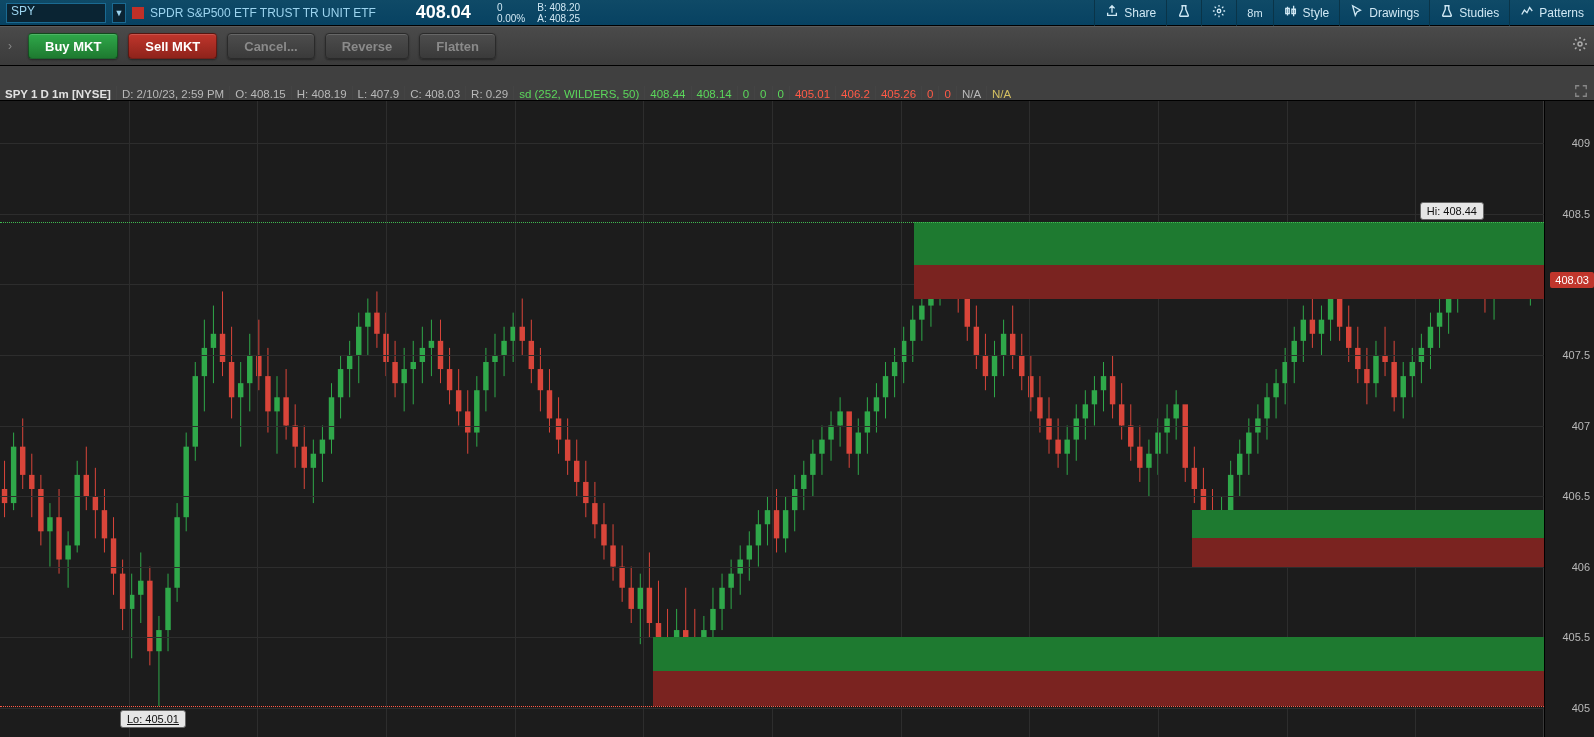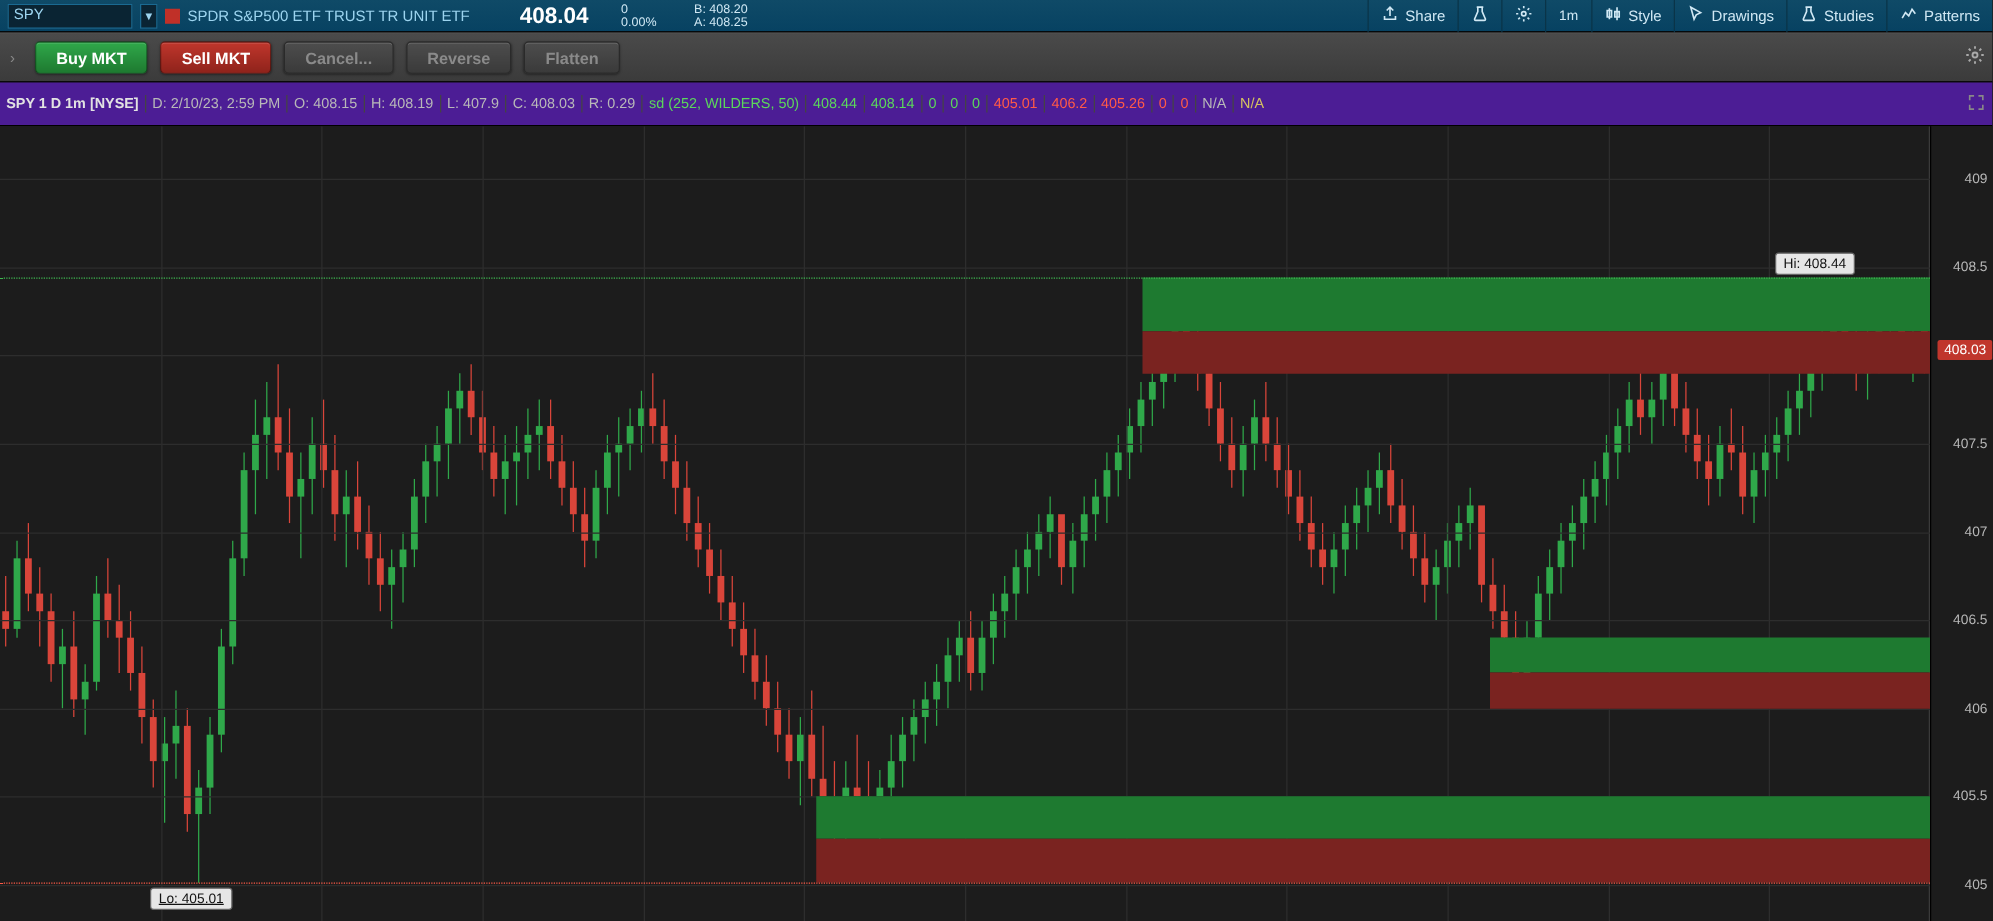--- a/index.html
+++ b/index.html
@@ -19,21 +19,21 @@
     width: 100px; height: 20px; margin: 16px 6px;
     background: #0a2433; border: 1px solid #1a6a92;
     display: flex; align-items: flex-start; padding: 0 4px;
     color: #9cd4ef;
   }
   .sym-dd { width: 14px; height: 20px; background: #0a2433; border: 1px solid #1a6a92; display:flex;align-items:center;justify-content:center;color:#9cd4ef;font-size:9px;}
   .red-sq { width:12px;height:12px;background:#c03028;margin:0 6px;}
   .top-name { color:#9cd4ef; margin-right:14px; }
   .top-price { font-size:18px; font-weight:bold; color:#fff; margin:0 26px;}
   .top-chg { font-size:10px; color:#d0e8f4; line-height:11px;}
-  .top-ba { font-size:10px; color:#d0e8f4; line-height:11px; margin-left:30px;}
+  .top-ba { font-size:10px; color:#d0e8f4; line-height:11px; margin-left:12px;}
   .top-spacer { flex:1; }
   .top-tools { display:flex; align-items:center; gap:0; }
   .tool {
     display:flex; align-items:center; gap:5px;
     padding:0 10px; height:26px;
     border-left:1px solid #0a3448;
     color:#d0e8f4; cursor:pointer;
   }
   .tool svg { width:14px; height:14px; stroke:#d0e8f4; fill:none; stroke-width:1.5; }
   .tool .lbl { font-size:12px; }
@@ -60,23 +60,23 @@
     box-shadow:inset 0 1px 0 rgba(255,255,255,0.15), 0 1px 2px rgba(0,0,0,0.4);
   }
   .btn-buy { background:linear-gradient(#2fa84a,#1e7a30); }
   .btn-sell{ background:linear-gradient(#c0362c,#8f231b); }
   .btn-dis { background:linear-gradient(#4d4d4d,#3a3a3a); color:#8a8a8a; border-color:#2a2a2a;}
   .gear-R { position:absolute; right:6px; color:#aaa; cursor:pointer;}
   .gear-R svg{width:16px;height:16px;stroke:#aaa;fill:none;stroke-width:1.5;}
 
   
   .ohlcbar {
-    height:35px; background:#4c1d95;
+    height:35px; background:#404040;
     border-bottom:1px solid #000;
-    display:flex; align-items:center;
+    display:flex; align-items:flex-end;
     font-size:11.5px; gap:0;
     position:relative;
   }
   .oh-tok { padding:0 5px; white-space:nowrap;}
   .oh-white{color:#e2e2e2;font-weight:bold;}
   .oh-grey{color:#b8b8b8;}
   .oh-green{color:#5bd75b;}
   .oh-red{color:#ff5a47;}
   .oh-gold{color:#d4c061;}
   .oh-sep{width:1px;height:14px;background:#444;}
@@ -147,21 +147,21 @@
             <path d="M6 2v4l-3 7a1 1 0 001 1h8a1 1 0 001-1l-3-7V2M5 2h6"></path>
           </svg></span>
     </div>
     <div class="tool">
       <span><svg viewBox="0 0 16 16">
             <circle cx="8" cy="8" r="2"></circle>
             <path d="M8 1v2M8 13v2M1 8h2M13 8h2M3 3l1.5 1.5M11.5 11.5L13 13M3 13l1.5-1.5M11.5 4.5L13 3"></path>
           </svg></span>
     </div>
     <div class="tool tool-tf">
-      <span>1m</span>
+      <span>8m</span>
     </div>
     <div class="tool">
       <span><svg viewBox="0 0 16 16">
             <path d="M4 3v10M4 5h2v6H2V5h2M11 2v12M11 6h2v5H9V6h2"></path>
           </svg></span>
       <span class="lbl">Style</span>
     </div>
     <div class="tool">
       <span><svg viewBox="0 0 16 16">
             <path d="M3 2l3 11 2-4 4-2z"></path>

